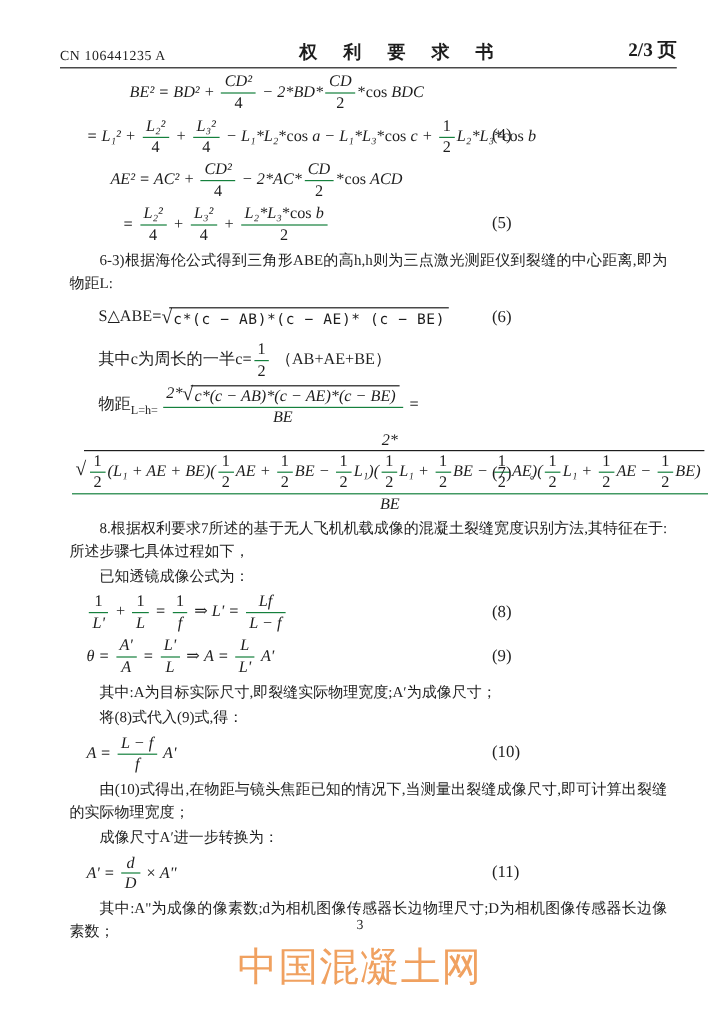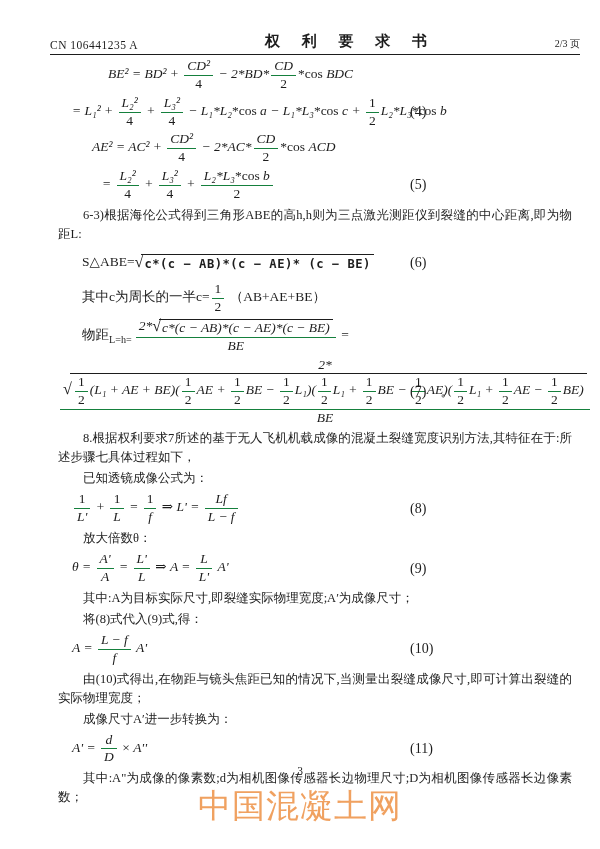--- a/index.html
+++ b/index.html
@@ -1,39 +1,39 @@
 <!DOCTYPE html>
 <html><head>
 <meta charset="utf-8">
 <style>
   html,body{margin:0;padding:0;}
   body{
     width:600px;height:849px;position:relative;overflow:hidden;
     background:#ffffff;color:#1d1d1d;
     font-family:"Liberation Serif","DejaVu Serif",serif;
   }
-  .page{position:absolute;inset:0;padding:32px 28px 0 58px;box-sizing:border-box;}
+  .page{position:absolute;inset:0;padding:32px 44px 0 58px;box-sizing:border-box;}
   
   .hdr{
     display:flex;justify-content:space-between;align-items:flex-end;
     border-bottom:1.6px solid #1d1d1d;padding-bottom:3px;
     margin-left:-8px;margin-right:-8px;
   }
   .hdr-no{font-size:11.5px;letter-spacing:0.5px;white-space:nowrap;}
   .hdr-title{font-size:15px;font-weight:600;letter-spacing:9px;white-space:nowrap;transform:translateX(4px);}
-  .hdr-page{font-size:10px;white-space:nowrap;}
+  .hdr-page{font-size:16px;white-space:nowrap;font-weight:bold;}
   
   .para{font-size:12.5px;line-height:19px;margin:2px 0;text-align:justify;}
   .para.ind{text-indent:25px;}
   
   .math{position:relative;font-size:13.5px;margin:4px 0;min-height:30px;display:flex;align-items:center;}
   .mrow{display:inline-block;}
   .mi{font-style:italic;}
   .mr{font-style:normal;}
-  .mb{font-style:normal;font-weight:bold;font-family:"DejaVu Sans Mono",monospace;font-size:0.9em;letter-spacing:0.5px;}
+  .mb{font-style:normal;font-weight:normal;font-family:"DejaVu Sans Mono",monospace;font-size:0.9em;letter-spacing:0.5px;}
   .msm{font-style:normal;font-size:0.75em;position:relative;top:4px;margin-right:2px;text-align:center;}
   .frac{display:inline-block;text-align:center;vertical-align:middle;margin:0 2px;line-height:1.1;}
   .frac .fn{display:block;padding:0 3px 1px;border-bottom:1px solid #15803d;}
   .frac .fd{display:block;padding:1px 3px 0;}
   .sqrt{display:inline-block;vertical-align:middle;white-space:nowrap;}
   .sq-sym{font-style:normal;font-size:1.2em;vertical-align:middle;margin-right:-2px;}
   .sq-body{display:inline-block;border-top:1.2px solid #1d1d1d;padding:1px 3px 0;vertical-align:middle;}
   .fnum{position:absolute;left:352px;top:50%;transform:translateY(-50%);font-size:14px;font-style:normal;white-space:pre;}
   
   .pgnum{position:absolute;top:765px;left:0;width:600px;text-align:center;font-size:11.5px;}
@@ -81,21 +81,20 @@
       <div class="math">
         <span class="mrow"><span class="frac"><span class="fn"><span class="mi">2* </span><span class="sqrt"><span class="sq-sym">√</span><span class="sq-body"><span class="frac"><span class="fn"><span class="mr">1</span></span><span class="fd"><span class="mr">2</span></span></span><span class="mi">(L₁ + AE + BE)(</span><span class="frac"><span class="fn"><span class="mr">1</span></span><span class="fd"><span class="mr">2</span></span></span><span class="mi">AE + </span><span class="frac"><span class="fn"><span class="mr">1</span></span><span class="fd"><span class="mr">2</span></span></span><span class="mi">BE − </span><span class="frac"><span class="fn"><span class="mr">1</span></span><span class="fd"><span class="mr">2</span></span></span><span class="mi">L₁)(</span><span class="frac"><span class="fn"><span class="mr">1</span></span><span class="fd"><span class="mr">2</span></span></span><span class="mi">L₁ + </span><span class="frac"><span class="fn"><span class="mr">1</span></span><span class="fd"><span class="mr">2</span></span></span><span class="mi">BE − </span><span class="frac"><span class="fn"><span class="mr">1</span></span><span class="fd"><span class="mr">2</span></span></span><span class="mi">AE)(</span><span class="frac"><span class="fn"><span class="mr">1</span></span><span class="fd"><span class="mr">2</span></span></span><span class="mi">L₁ + </span><span class="frac"><span class="fn"><span class="mr">1</span></span><span class="fd"><span class="mr">2</span></span></span><span class="mi">AE − </span><span class="frac"><span class="fn"><span class="mr">1</span></span><span class="fd"><span class="mr">2</span></span></span><span class="mi">BE)</span></span></span></span><span class="fd"><span class="mi">BE</span></span></span></span>
         <span class="fnum">(7)　。</span>
       </div>
       <div class="para ind">8.根据权利要求7所述的基于无人飞机机载成像的混凝土裂缝宽度识别方法,其特征在于:所述步骤七具体过程如下，</div>
       <div class="para ind">已知透镜成像公式为：</div>
       <div class="math" style="padding-left: 14px;">
         <span class="mrow"><span class="frac"><span class="fn"><span class="mr">1</span></span><span class="fd"><span class="mi">L'</span></span></span><span class="mi"> + </span><span class="frac"><span class="fn"><span class="mr">1</span></span><span class="fd"><span class="mi">L</span></span></span><span class="mi"> = </span><span class="frac"><span class="fn"><span class="mr">1</span></span><span class="fd"><span class="mi">f</span></span></span><span class="mr"> ⇒ </span><span class="mi">L' = </span><span class="frac"><span class="fn"><span class="mi">Lf</span></span><span class="fd"><span class="mi">L − f</span></span></span></span>
         <span class="fnum">(8)</span>
       </div>
-      <div class="para ind">放大倍数θ：</div>
       <div class="math" style="padding-left: 14px;">
         <span class="mrow"><span class="mi">θ = </span><span class="frac"><span class="fn"><span class="mi">A'</span></span><span class="fd"><span class="mi">A</span></span></span><span class="mi"> = </span><span class="frac"><span class="fn"><span class="mi">L'</span></span><span class="fd"><span class="mi">L</span></span></span><span class="mr"> ⇒ </span><span class="mi">A = </span><span class="frac"><span class="fn"><span class="mi">L</span></span><span class="fd"><span class="mi">L'</span></span></span><span class="mi"> A'</span></span>
         <span class="fnum">(9)</span>
       </div>
       <div class="para ind">其中:A为目标实际尺寸,即裂缝实际物理宽度;A′为成像尺寸；</div>
       <div class="para ind">将(8)式代入(9)式,得：</div>
       <div class="math" style="padding-left: 14px;">
         <span class="mrow"><span class="mi">A = </span><span class="frac"><span class="fn"><span class="mi">L − f</span></span><span class="fd"><span class="mi">f</span></span></span><span class="mi"> A'</span></span>
         <span class="fnum">(10)</span>
       </div>

